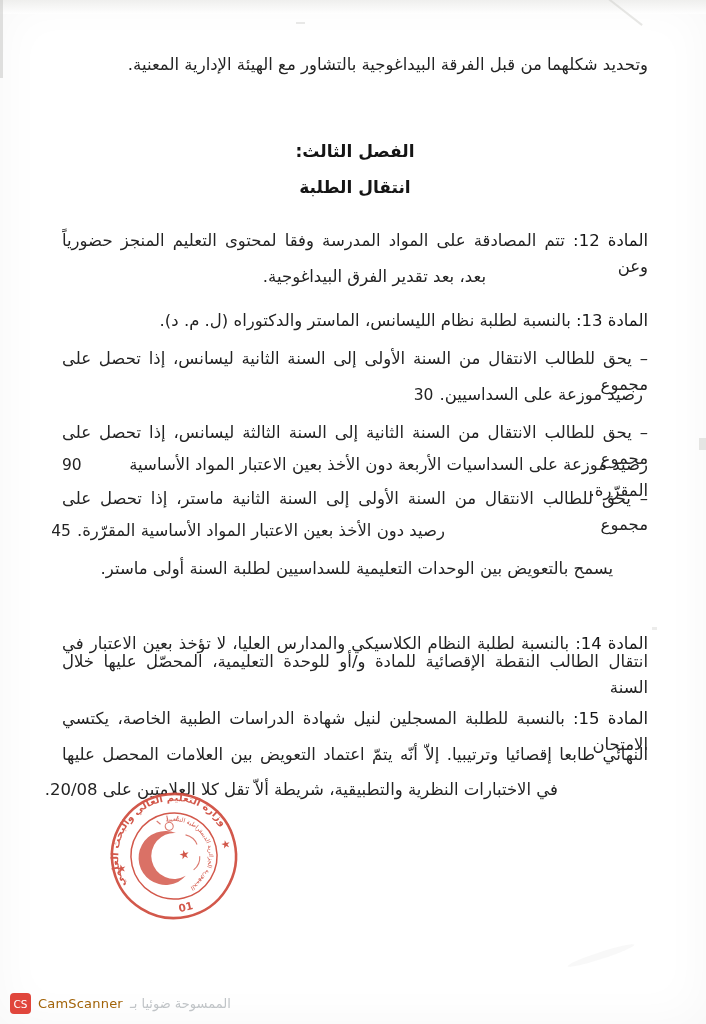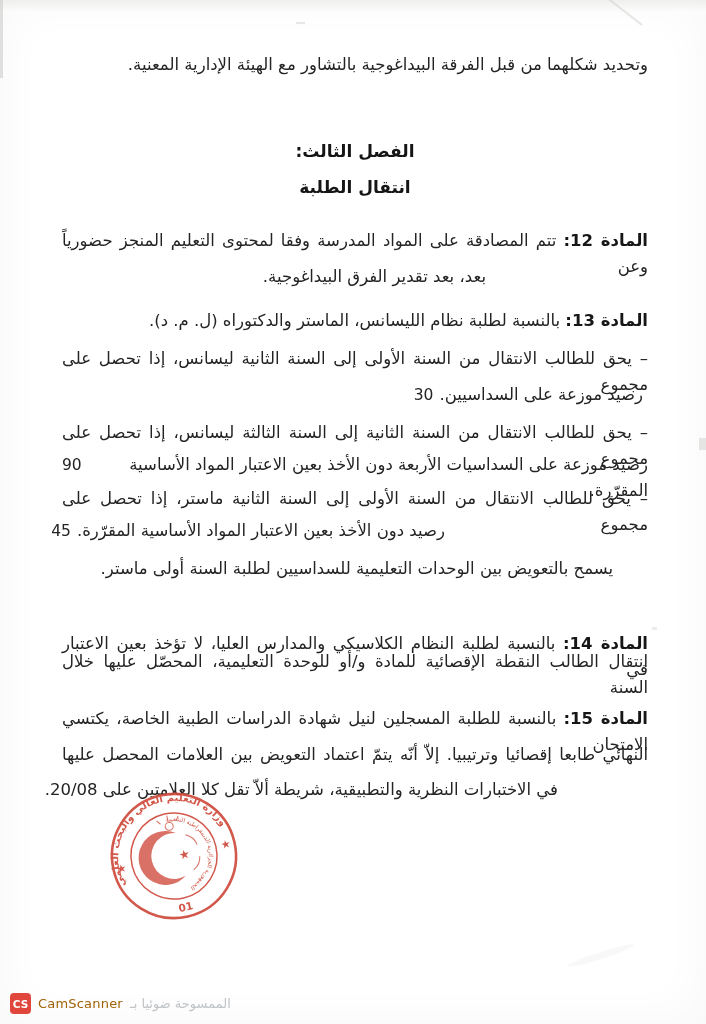--- a/index.html
+++ b/index.html
@@ -26,42 +26,42 @@
   .doc {
     position:absolute; top:0; left:62px; right:58px; bottom:0;
     direction:rtl; color:#232323;
     font-size:16.5px; line-height:26px;
   }
   .ln { position:absolute; left:0; right:0; }
   .shrink { left:auto; white-space:nowrap; }
   .right { text-align:right; }
   .center { text-align:center; }
   .just { text-align:justify; text-align-last:justify; }
-  .bold, .lbl { font-weight:bold; color:#161616; }
+  .bold, .lbl { font-weight:normal; color:#161616; }
   .heading { font-weight:bold; font-size:17px; color:#151515; }
 
   .numline { display:flex; direction:ltr; gap:6px; align-items:baseline; }
   .numline.fullw { justify-content:space-between; }
   .numline .num { font-size:15.5px; }
 
   .stamp {
     position:absolute; left:98px; top:780px;
     transform:rotate(-13deg);
     opacity:.92; pointer-events:none;
   }
 
   .wm {
     position:absolute; left:10px; top:993px;
     display:flex; align-items:center; gap:7px;
     direction:ltr;
   }
   .cs-icon {
     width:21px; height:21px; border-radius:4px;
     background:#e0463c; color:#ffffff;
-    font-size:10.5px; font-weight:bold;
+    font-size:10.5px; font-weight:normal;
     display:flex; align-items:center; justify-content:center;
   }
   .cs-brand { color:#a16207; font-size:13px; letter-spacing:.2px; }
   .cs-arabic { color:#c0c4c7; font-size:13px; }
 </style>
 </head>
 <body>
 
 <div class="scan-top"></div>
 <div class="artifact a1"></div>

